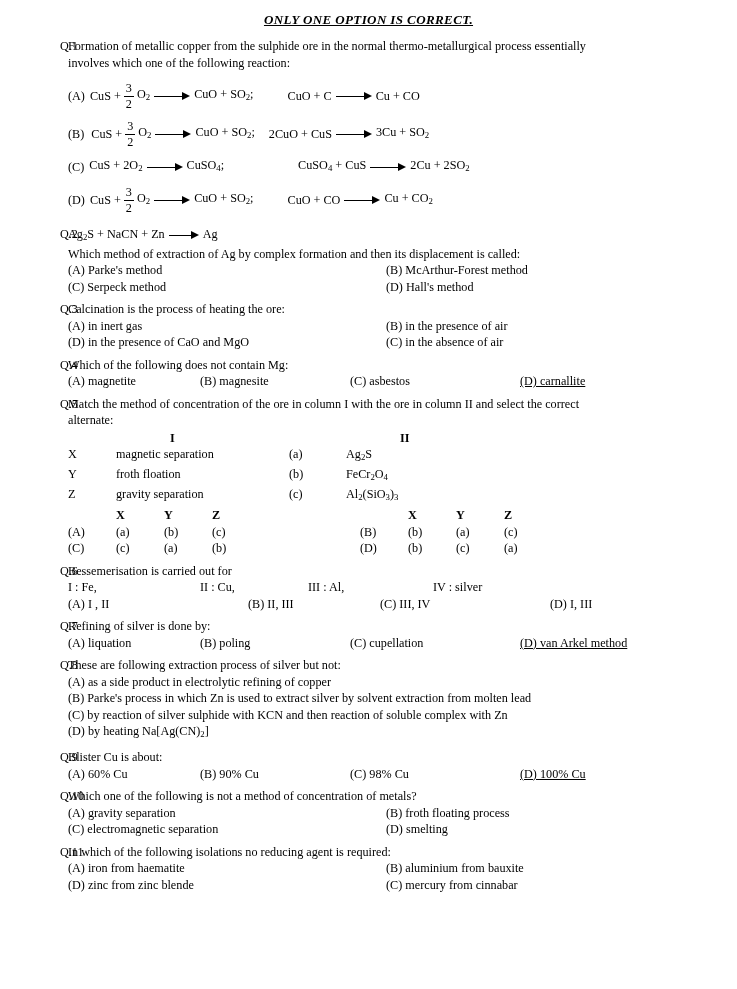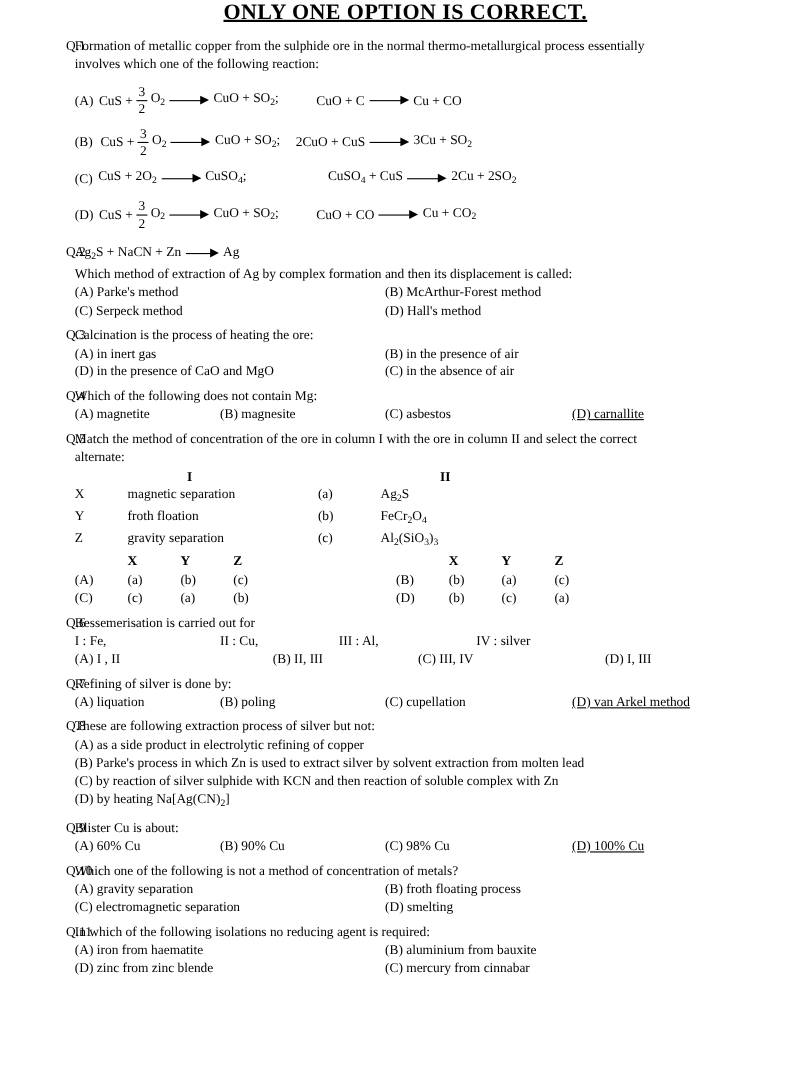--- a/index.html
+++ b/index.html
@@ -20,24 +20,25 @@
     position: relative;
     width: 737px;
     height: 989px;
     padding: 0;
   }
 
   
   .title {
     text-align: center;
     font-weight: bold;
-    font-size: 20px;
+    font-style: italic;
+    font-size: 13px;
     text-decoration: underline;
     letter-spacing: 0.4px;
-    padding-top: 0;
+    padding-top: 12px;
     padding-bottom: 10px;
   }
 
   
   .q {
     display: flex;
     align-items: flex-start;
     padding: 0 14px 0 16px;
     margin-bottom: 6px;
   }
@@ -63,21 +64,21 @@
   .opt-row {
     display: flex;
     line-height: 16.5px;
   }
   .opt-row .c {
     box-sizing: border-box;
     white-space: nowrap;
   }
   
   .cols2 .c { width: 282px; flex: 0 0 282px; }
-  .cols2 .c:last-child { flex: 1 1 auto; width: auto; }
+  .cols2 .c:last-child { flex: 1 1 auto; width: auto; margin-left: 36px; }
   
   .cols4 .c1 { width: 132px; flex: 0 0 132px; }
   .cols4 .c2 { width: 150px; flex: 0 0 150px; }
   .cols4 .c3 { width: 170px; flex: 0 0 170px; }
   .cols4 .c4 { flex: 1 1 auto; text-decoration: underline; }
   
   .romans .c1 { width: 132px; flex: 0 0 132px; }
   .romans .c2 { width: 108px; flex: 0 0 108px; }
   .romans .c3 { width: 125px; flex: 0 0 125px; }
   .romans .c4 { flex: 1 1 auto; }

